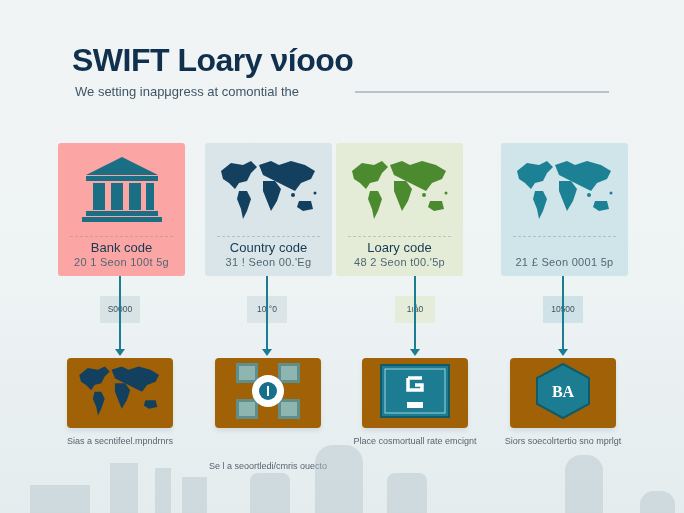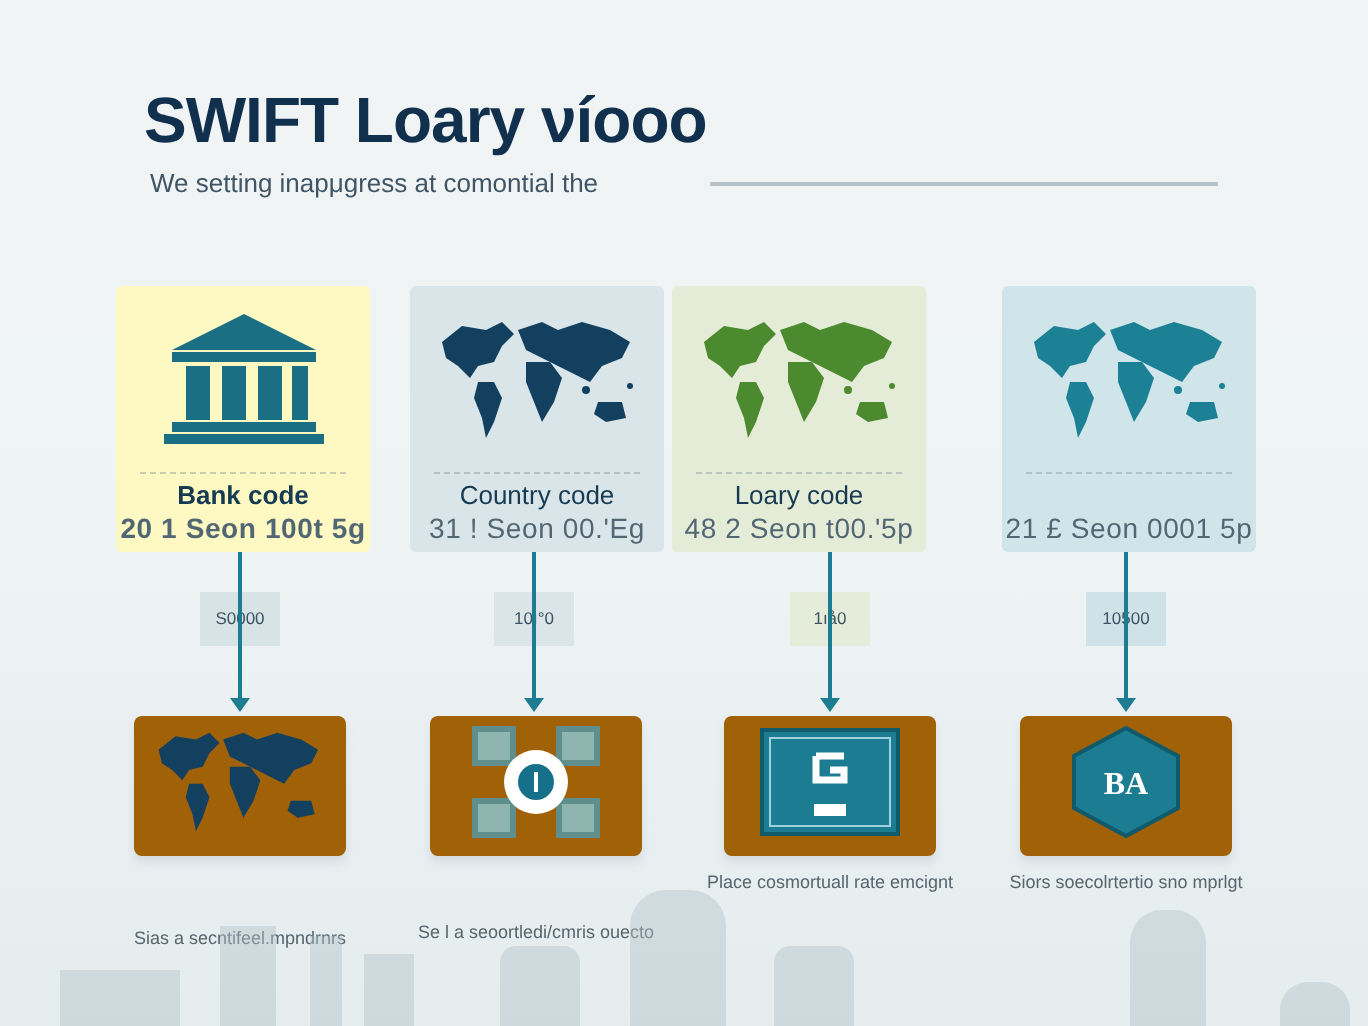--- a/index.html
+++ b/index.html
@@ -21,21 +21,21 @@
     position: absolute; left: 355px; top: 91px; width: 254px; height: 1.5px;
     background: #b9c3c7;
   }
   .card {
     position: absolute; top: 143px; width: 127px; height: 133px;
     border-radius: 3px;
   }
   .card .icon-area { position: absolute; left: 0; right: 0; top: 8px; height: 78px; display: flex; align-items: center; justify-content: center; }
   .card .sep { position: absolute; left: 12px; right: 12px; top: 93px; border-top: 1px dashed rgba(120,140,150,0.4); }
   .card .label { position: absolute; left: 0; right: 0; top: 97px; text-align: center; font-size: 13px; color: #163a52; }
-  .card .code { position: absolute; left: 0; right: 0; top: 113px; text-align: center; font-size: 14px; color: #526774; letter-spacing: 0.3px; }
+  .card .code { position: absolute; left: 0; right: 0; top: 113px; text-align: center; font-size: 11px; color: #526774; letter-spacing: 0.3px; }
   .tag {
     position: absolute; top: 296px; width: 40px; height: 27px;
     font-size: 8.5px; color: #3b5363; text-align: center; line-height: 27px;
   }
   .arrow { position: absolute; top: 276px; width: 2px; height: 74px; background: #1c7c92; }
   .arrow::after {
     content: ""; position: absolute; left: -4px; bottom: -6px;
     border-left: 5px solid transparent; border-right: 5px solid transparent;
     border-top: 7px solid #1c7c92;
   }
@@ -52,21 +52,21 @@
   .skyline { position: absolute; left: 0; right: 0; bottom: 0; height: 80px; }
   .bld { position: absolute; bottom: 0; background: rgba(180,196,202,0.45); }
 </style>
 </head>
 <body>
 
 <div class="title">SWIFT Loary νíooo</div>
 <div class="subtitle">We setting inapμgress at comontial the</div>
 <div class="rule"></div>
 
-<div class="card" style="left:58px;background:#fef9c3;font-weight:bold;">
+<div class="card" style="left:58px;background:#fca5a5;">
   <div class="icon-area">
     <svg width="84" height="70" viewBox="0 0 84 70">
       <polygon points="42,2 6,20 78,20" fill="#1b6f84"></polygon>
       <rect x="6" y="21" width="72" height="5" fill="#1b6f84"></rect>
       <rect x="13" y="28" width="12" height="27" fill="#1b6f84"></rect>
       <rect x="31" y="28" width="12" height="27" fill="#1b6f84"></rect>
       <rect x="49" y="28" width="12" height="27" fill="#1b6f84"></rect>
       <rect x="66" y="28" width="8" height="27" fill="#1b6f84"></rect>
       <rect x="6" y="56" width="72" height="5" fill="#1b6f84"></rect>
       <rect x="2" y="62" width="80" height="5" fill="#1b6f84"></rect>
@@ -180,21 +180,21 @@
 
 <div class="tile" style="left:510px;">
   <span>
     <svg width="56" height="58" viewBox="0 0 56 58">
       <polygon points="28,2 54,16 54,42 28,56 2,42 2,16" fill="#1c7c92" stroke="#0f5a6b" stroke-width="2"></polygon>
       <text x="28" y="35" text-anchor="middle" font-family="Liberation Serif, serif" font-weight="bold" font-size="16" fill="#ffffff">BA</text>
     </svg>
   </span>
 </div>
 
-<div class="caption" style="left:35px;margin-top:28px;">Sias a secntifeel.mpndrnrs</div>
+<div class="caption" style="left:35px;">Sias a secntifeel.mpndrnrs</div>
 <div class="caption" style="left:183px;margin-top:25px;">Se l a seoortledi/cmris ouecto</div>
 <div class="caption" style="left:330px;">Place cosmortuall rate emcignt</div>
 <div class="caption" style="left:478px;">Siors soecolrtertio sno mprlgt</div>
 
 <div class="skyline">
   <div class="bld" style="left:30px;width:60px;height:28px;"></div>
   <div class="bld" style="left:110px;width:28px;height:50px;"></div>
   <div class="bld" style="left:155px;width:16px;height:45px;"></div>
   <div class="bld" style="left:182px;width:25px;height:36px;"></div>
   <div class="bld" style="left:250px;width:40px;height:40px;border-radius:8px 8px 0 0;"></div>

